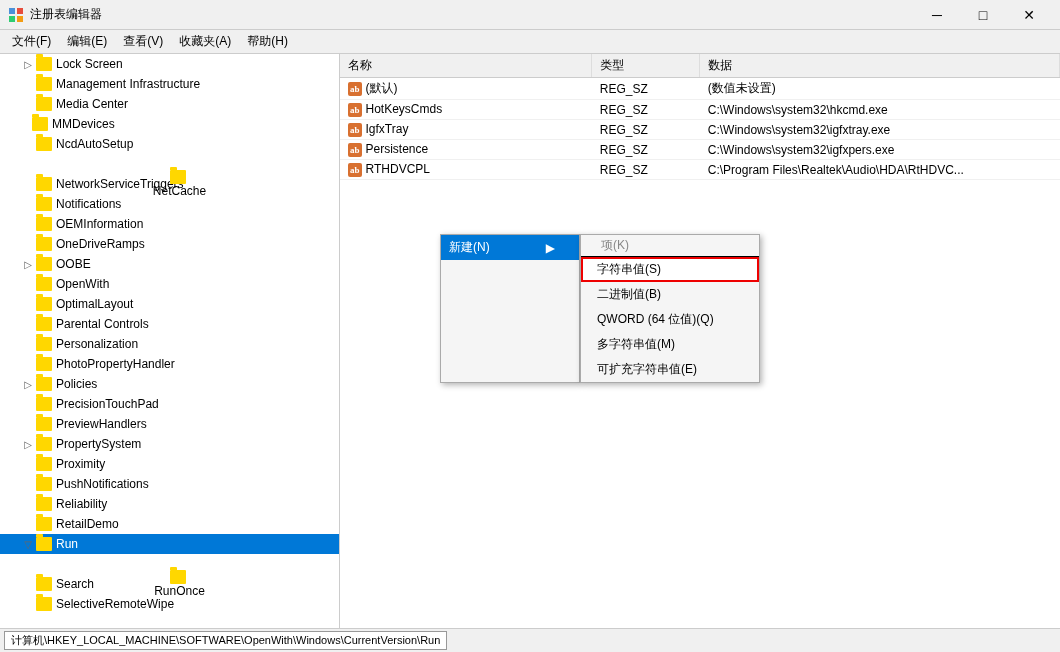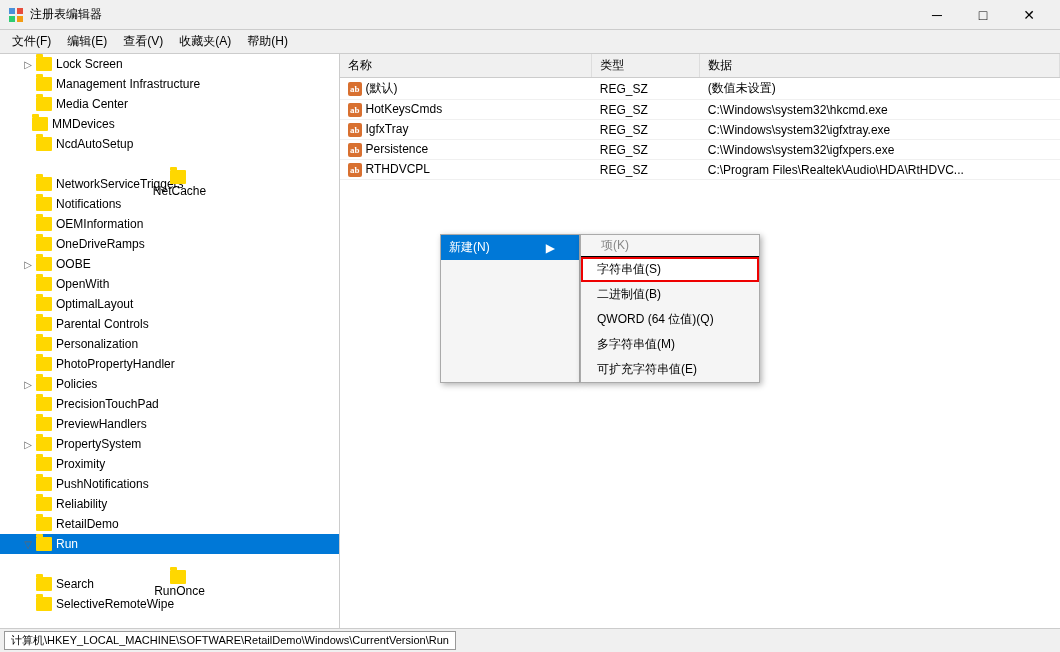--- a/index.html
+++ b/index.html
@@ -438,14 +438,14 @@
             <div class="submenu-item">QWORD (64 位值)(Q)</div>
             <div class="submenu-item">多字符串值(M)</div>
             <div class="submenu-item">可扩充字符串值(E)</div>
           </div>
       </div>
     </div>
   </div>
 </div>
 
 <div class="status-bar">
-  <span class="status-bar-text">计算机\HKEY_LOCAL_MACHINE\SOFTWARE\RetailDemo\Windows\CurrentVersion\Run</span>
+  <span class="status-bar-text">计算机\HKEY_LOCAL_MACHINE\SOFTWARE\OpenWith\Windows\CurrentVersion\Run</span>
 </div>
 
 </body></html>

